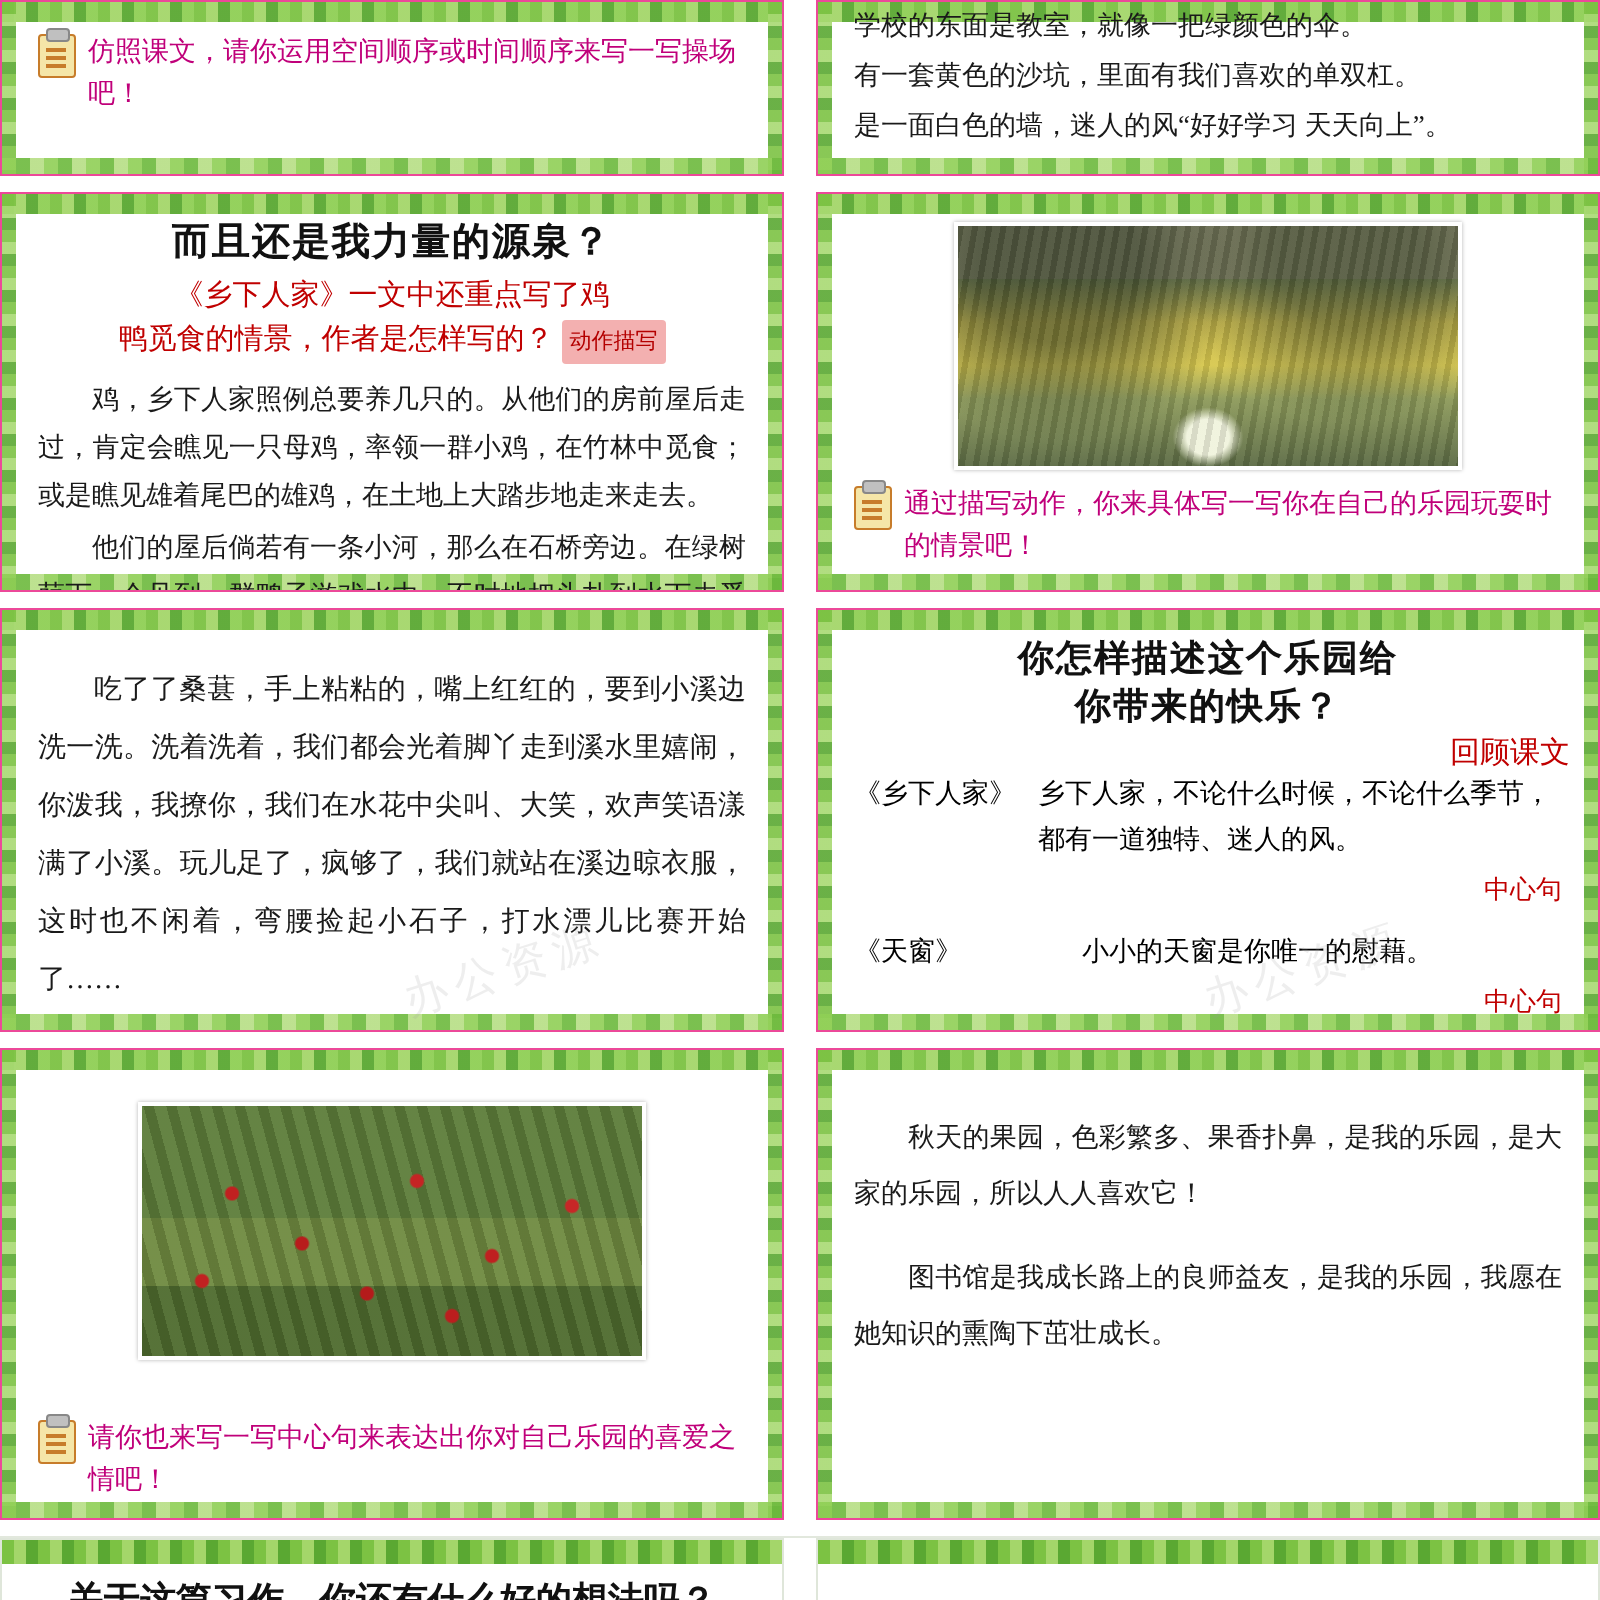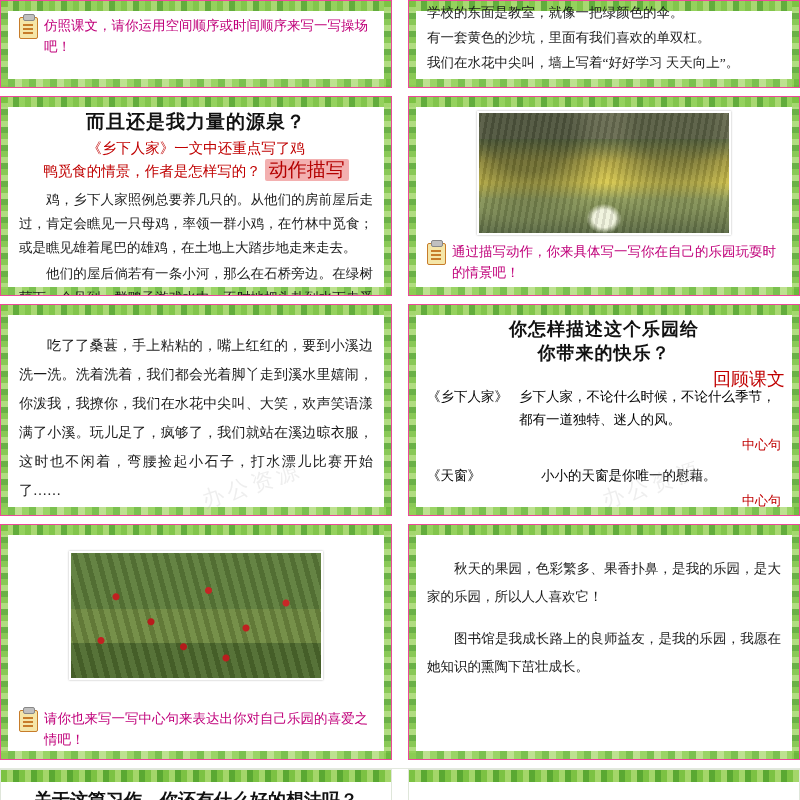--- a/index.html
+++ b/index.html
@@ -73,21 +73,21 @@
     text-align:center;
     color:#c00000;
     font-size:14.5px;
     line-height:22px;
     margin-top:2px;
   }
   .tagbox{
     display:inline-block;
     background:#f3b0b0;
     color:#b40000;
-    font-size:19px;
+    font-size:11px;
     padding:0 4px;
     margin-left:4px;
     border-radius:2px;
   }
 
   .body{
     font-size:13.5px;
     line-height:24px;
     color:#1a1a1a;
     text-align:justify;
@@ -155,21 +155,21 @@
       radial-gradient(circle at 12% 70%, #c12121 0 3px, rgba(0,0,0,0) 4px),
       radial-gradient(circle at 62% 84%, #bb1e1e 0 3px, rgba(0,0,0,0) 4px),
       repeating-linear-gradient(75deg, rgba(0,0,0,.12) 0 5px, rgba(255,255,255,.05) 5px 11px);
   }
 
   
   .cmp{font-size:13.5px;line-height:23px;}
   .cmp .row{display:flex;align-items:flex-start;margin-bottom:6px;}
   .cmp .bk{flex:0 0 92px;font-weight:normal;}
   .cmp .txt{flex:1;}
-  .rt{position:absolute;right:14px;color:#c00000;font-size:18px;}
+  .rt{position:absolute;right:14px;color:#c00000;font-size:15px;}
 
   .watermark{
     position:absolute;
     left:0;right:0;top:0;bottom:0;
     pointer-events:none;
     z-index:9;
     opacity:.16;
     font-family:"Liberation Sans", sans-serif;
     font-size:22px;
     color:#999;
@@ -232,21 +232,21 @@
     </div>
   </div>
 
   <div class="slide cut">
     <div class="edgeL"></div>
     <div class="edgeR"></div>
     <div class="inner" style="padding-top:0;">
       <div class="body" style="line-height:23px;">
         <p style="text-indent:0;">学校的东面是教室，就像一把绿颜色的伞。</p>
         <p style="text-indent:0;">有一套黄色的沙坑，里面有我们喜欢的单双杠。</p>
-        <p style="text-indent:0;">我们在水花中尖叫，墙上写着“好好学习 天天向上”。</p>
+        <p style="text-indent:0;">是一面白色的墙，迷人的风“好好学习 天天向上”。</p>
       </div>
     </div>
   </div>
 
   <div class="slide">
     <div class="edgeL"></div>
     <div class="edgeR"></div>
     <div class="inner">
       <div class="title">而且还是我力量的源泉？</div>
       <div class="subtitle">

